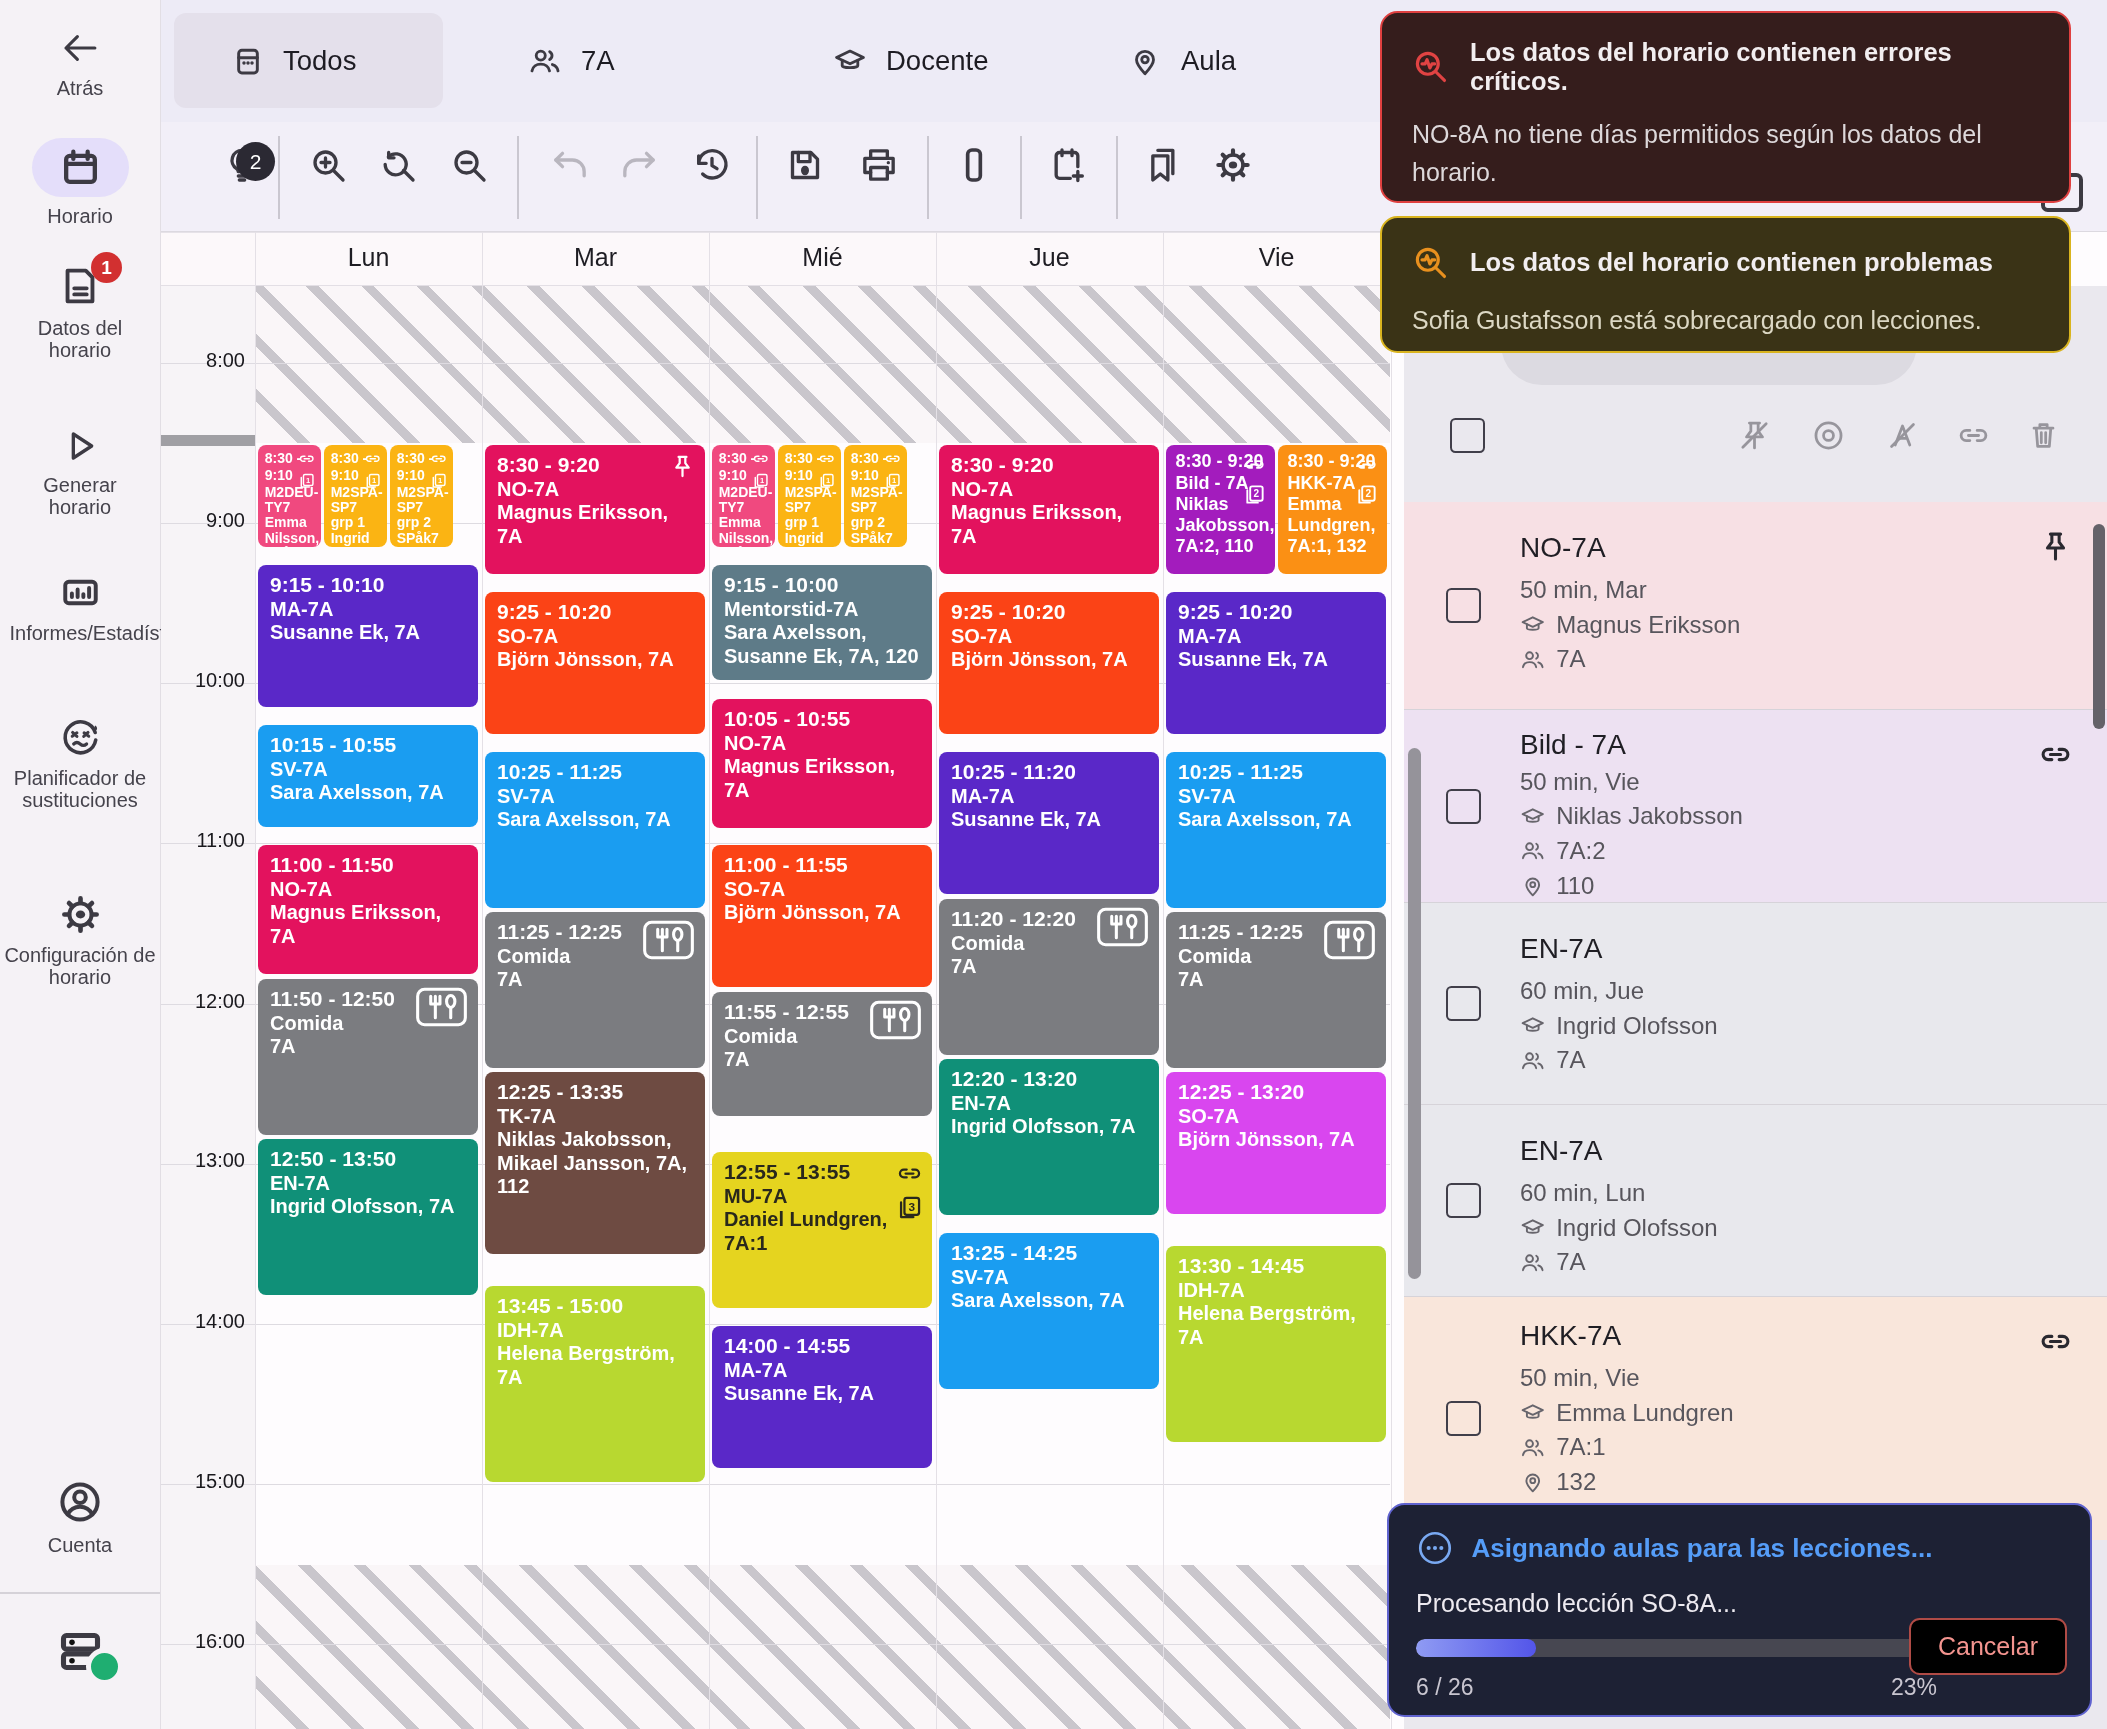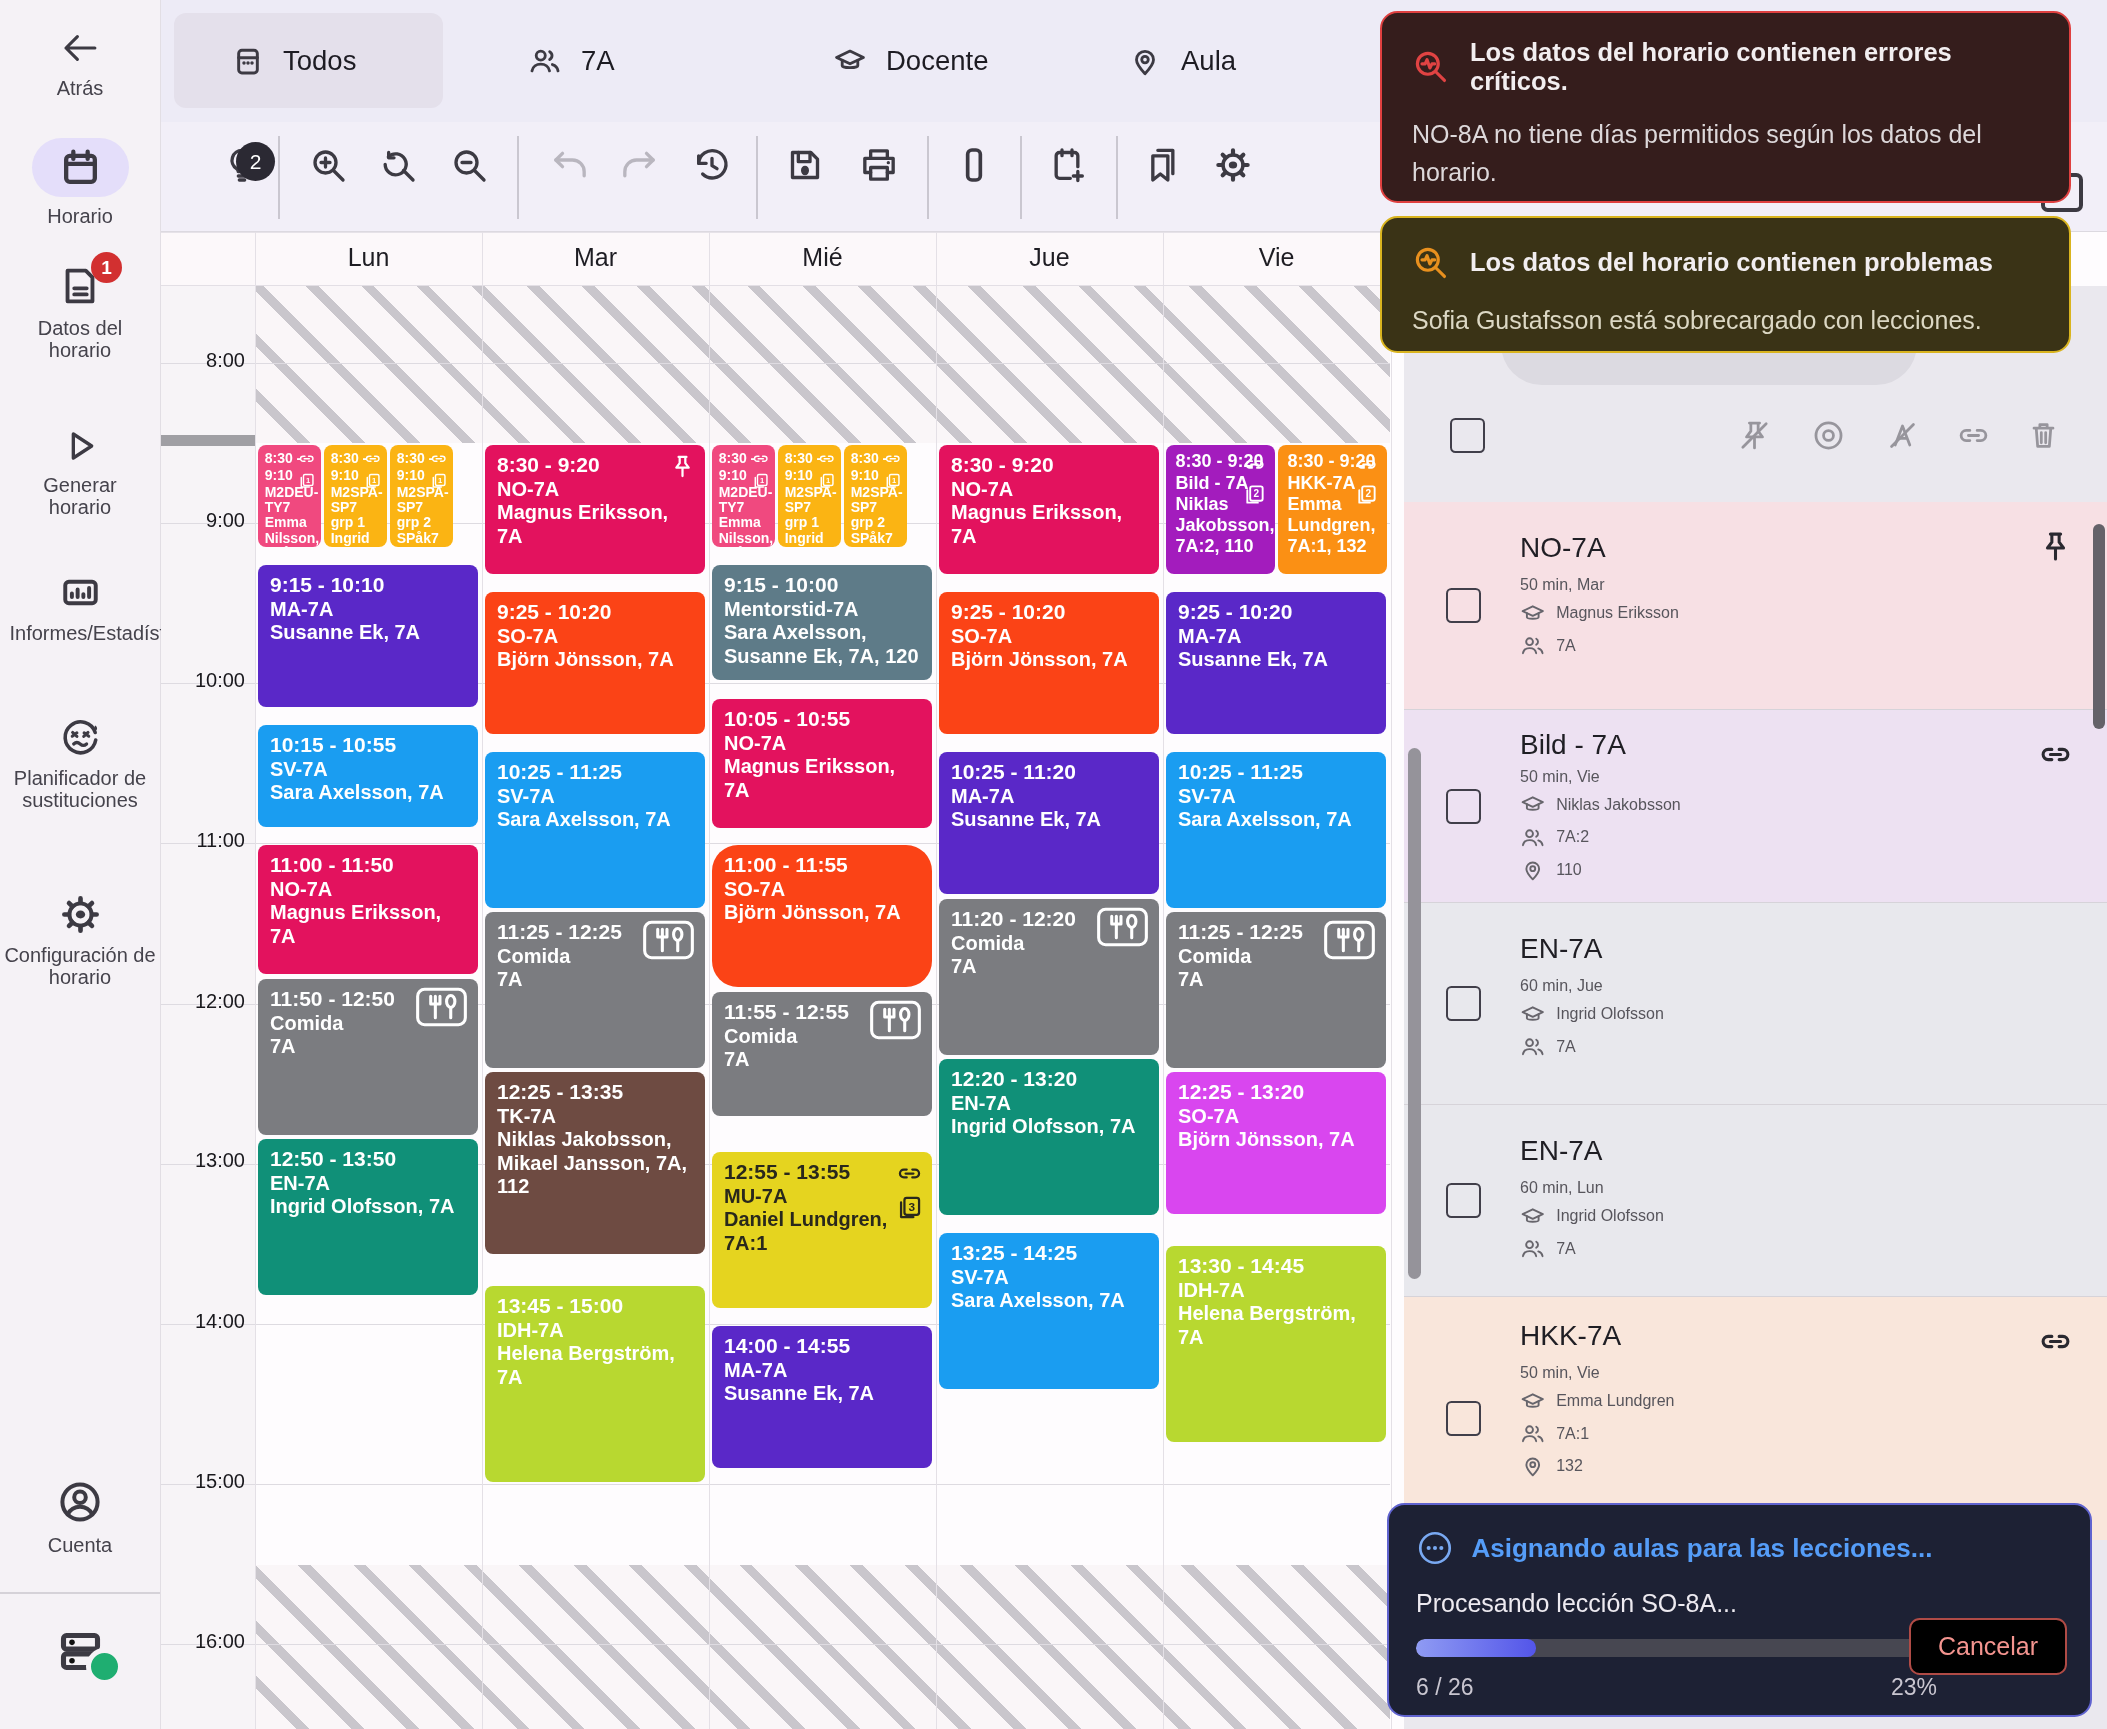--- a/index.html
+++ b/index.html
@@ -69,21 +69,21 @@
   .panel{position:absolute;left:1404px;top:286px;width:704px;height:1443px;background:#eae8ee;z-index:2;}
   .search-pill{position:absolute;left:97px;top:17px;width:416px;height:82px;background:#dcdae1;border-radius:41px;}
   .p-actions{position:absolute;left:0;top:101px;width:704px;height:114px;}
   .cbx{display:inline-block;width:35px;height:35px;border:2.7px solid #413f4a;border-radius:5.4px;box-sizing:border-box;background:transparent;cursor:pointer;}
   .pa-ic{position:absolute;top:31px;width:35px;height:35px;cursor:pointer;}
   .pa-ic svg{width:35px;height:35px;}
   .pa-ic .ic{stroke:#97959c;stroke-width:1.9;}
   .p-item{position:absolute;left:0;width:704px;box-sizing:border-box;border-bottom:1.3px solid #d6d3d9;cursor:pointer;}
   .p-item .cbx{position:absolute;left:42px;top:50%;margin-top:-17.5px;}
   .p-title{font-size:28px;color:#1f1e24;font-weight:500;margin:0 0 12px 0;}
-  .p-line{display:flex;align-items:center;gap:10.7px;font-size:16px;color:#57555c;margin-top:6.7px;}
+  .p-line{display:flex;align-items:center;gap:10.7px;font-size:24px;color:#57555c;margin-top:6.7px;}
   .p-line svg{width:25.5px;height:25.5px;}
   .p-line .ic{stroke:#67656c;}
   .p-content{position:absolute;left:116px;top:30px;right:81px;}
   .p-right{position:absolute;right:35px;top:27px;}
   .p-right svg{width:35px;height:35px;}
   .p-right .ic{stroke:#2a2930;stroke-width:2.1;}
   .panel-scroll{position:absolute;left:2093px;top:524px;width:12px;height:205px;border-radius:6px;background:#646269;z-index:6;}
 
   
   .toast{position:absolute;left:1380px;width:691px;border-radius:17.5px;padding:25.5px 30px;box-sizing:border-box;z-index:10;}
@@ -545,21 +545,21 @@
         <div class="ev-title">Mentorstid-7A</div>
         <div class="ev-sub">Sara Axelsson, Susanne Ek, 7A, 120</div>
         <div class="ev-icons"></div>
       </div>
       <div class="ev" style="left: 712px; top: 699px; width: 220px; height: 129px; background: rgb(227, 18, 94);">
         <div class="ev-time">10:05 - 10:55</div>
         <div class="ev-title">NO-7A</div>
         <div class="ev-sub">Magnus Eriksson, 7A</div>
         <div class="ev-icons"></div>
       </div>
-      <div class="ev" style="left: 712px; top: 845px; width: 220px; height: 142px; background: rgb(251, 67, 22); border-radius: 26px;">
+      <div class="ev" style="left: 712px; top: 845px; width: 220px; height: 142px; background: rgb(251, 67, 22);">
         <div class="ev-time">11:00 - 11:55</div>
         <div class="ev-title">SO-7A</div>
         <div class="ev-sub">Björn Jönsson, 7A</div>
         <div class="ev-icons"></div>
       </div>
       <div class="ev" style="left: 712px; top: 992px; width: 220px; height: 124px; background: rgb(123, 124, 128);">
         <div class="ev-time">11:55 - 12:55</div>
         <div class="ev-title">Comida</div>
         <div class="ev-sub">7A</div>
         <div class="ev-icons">

